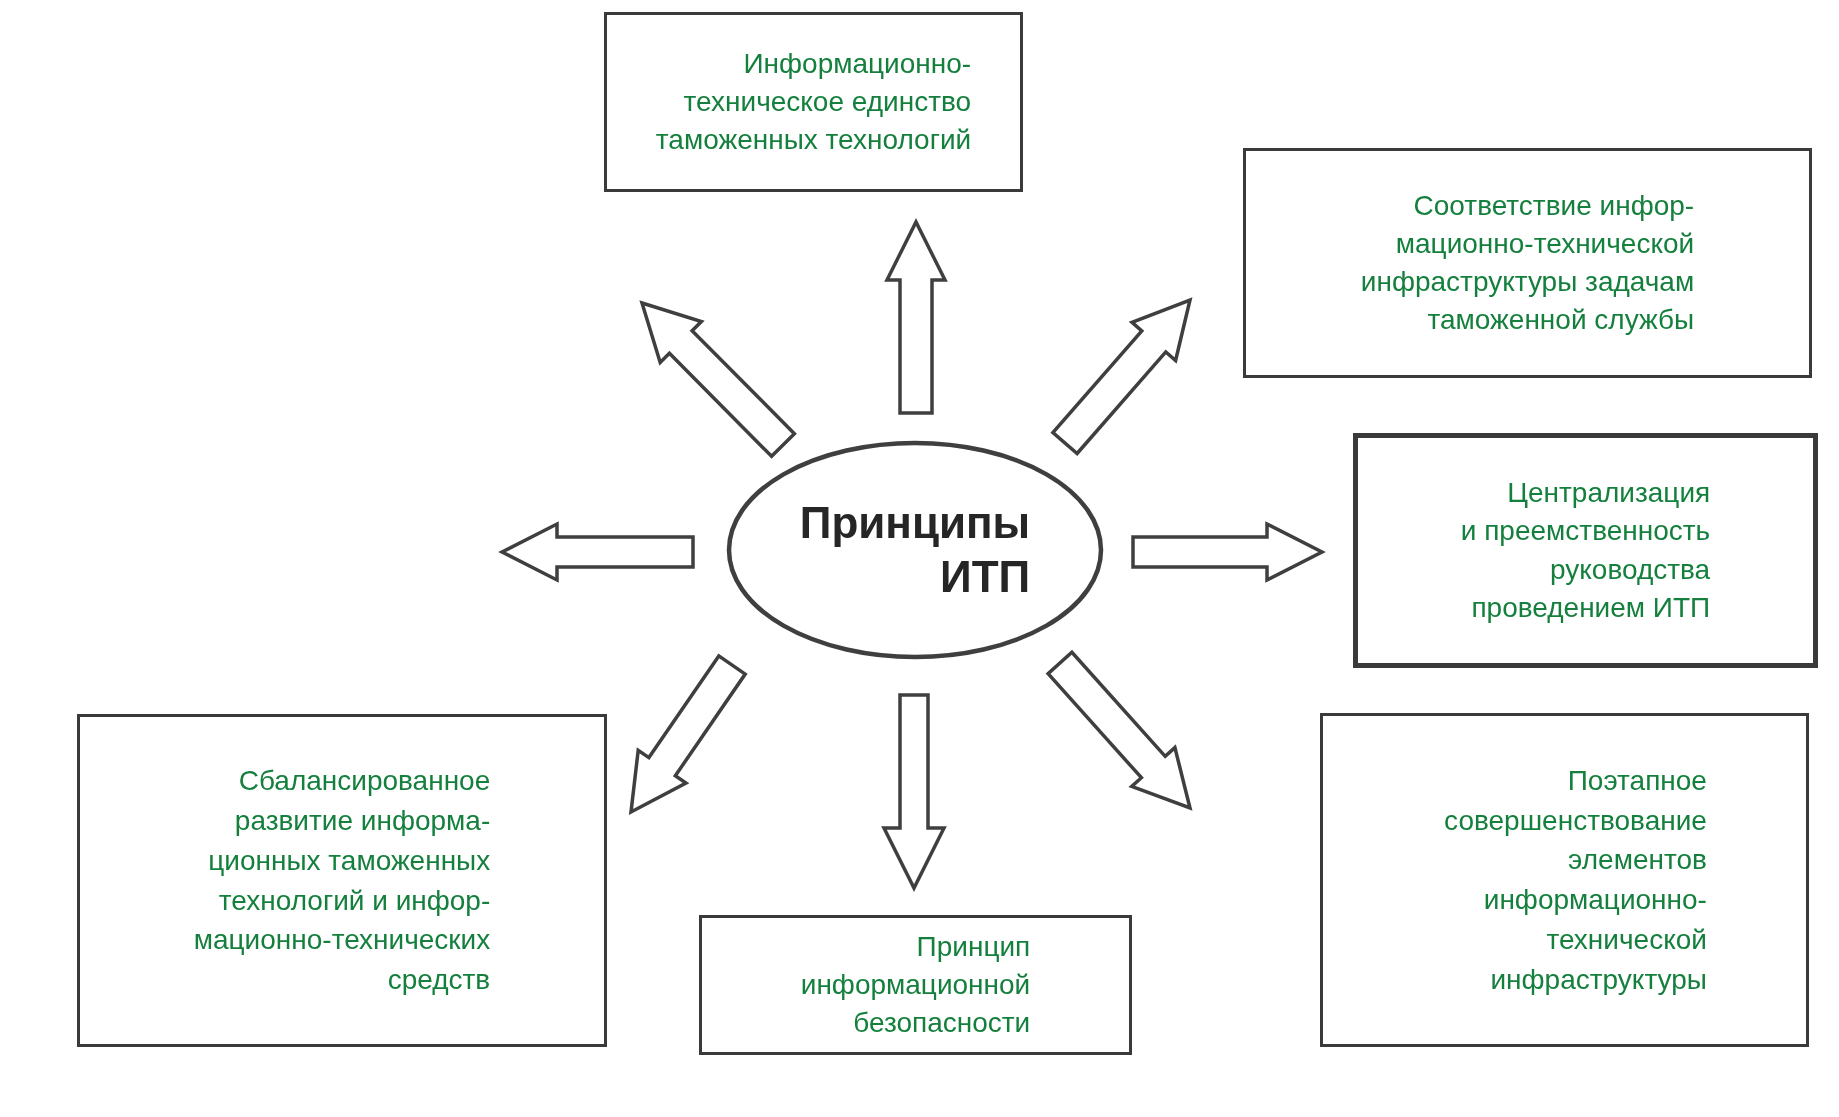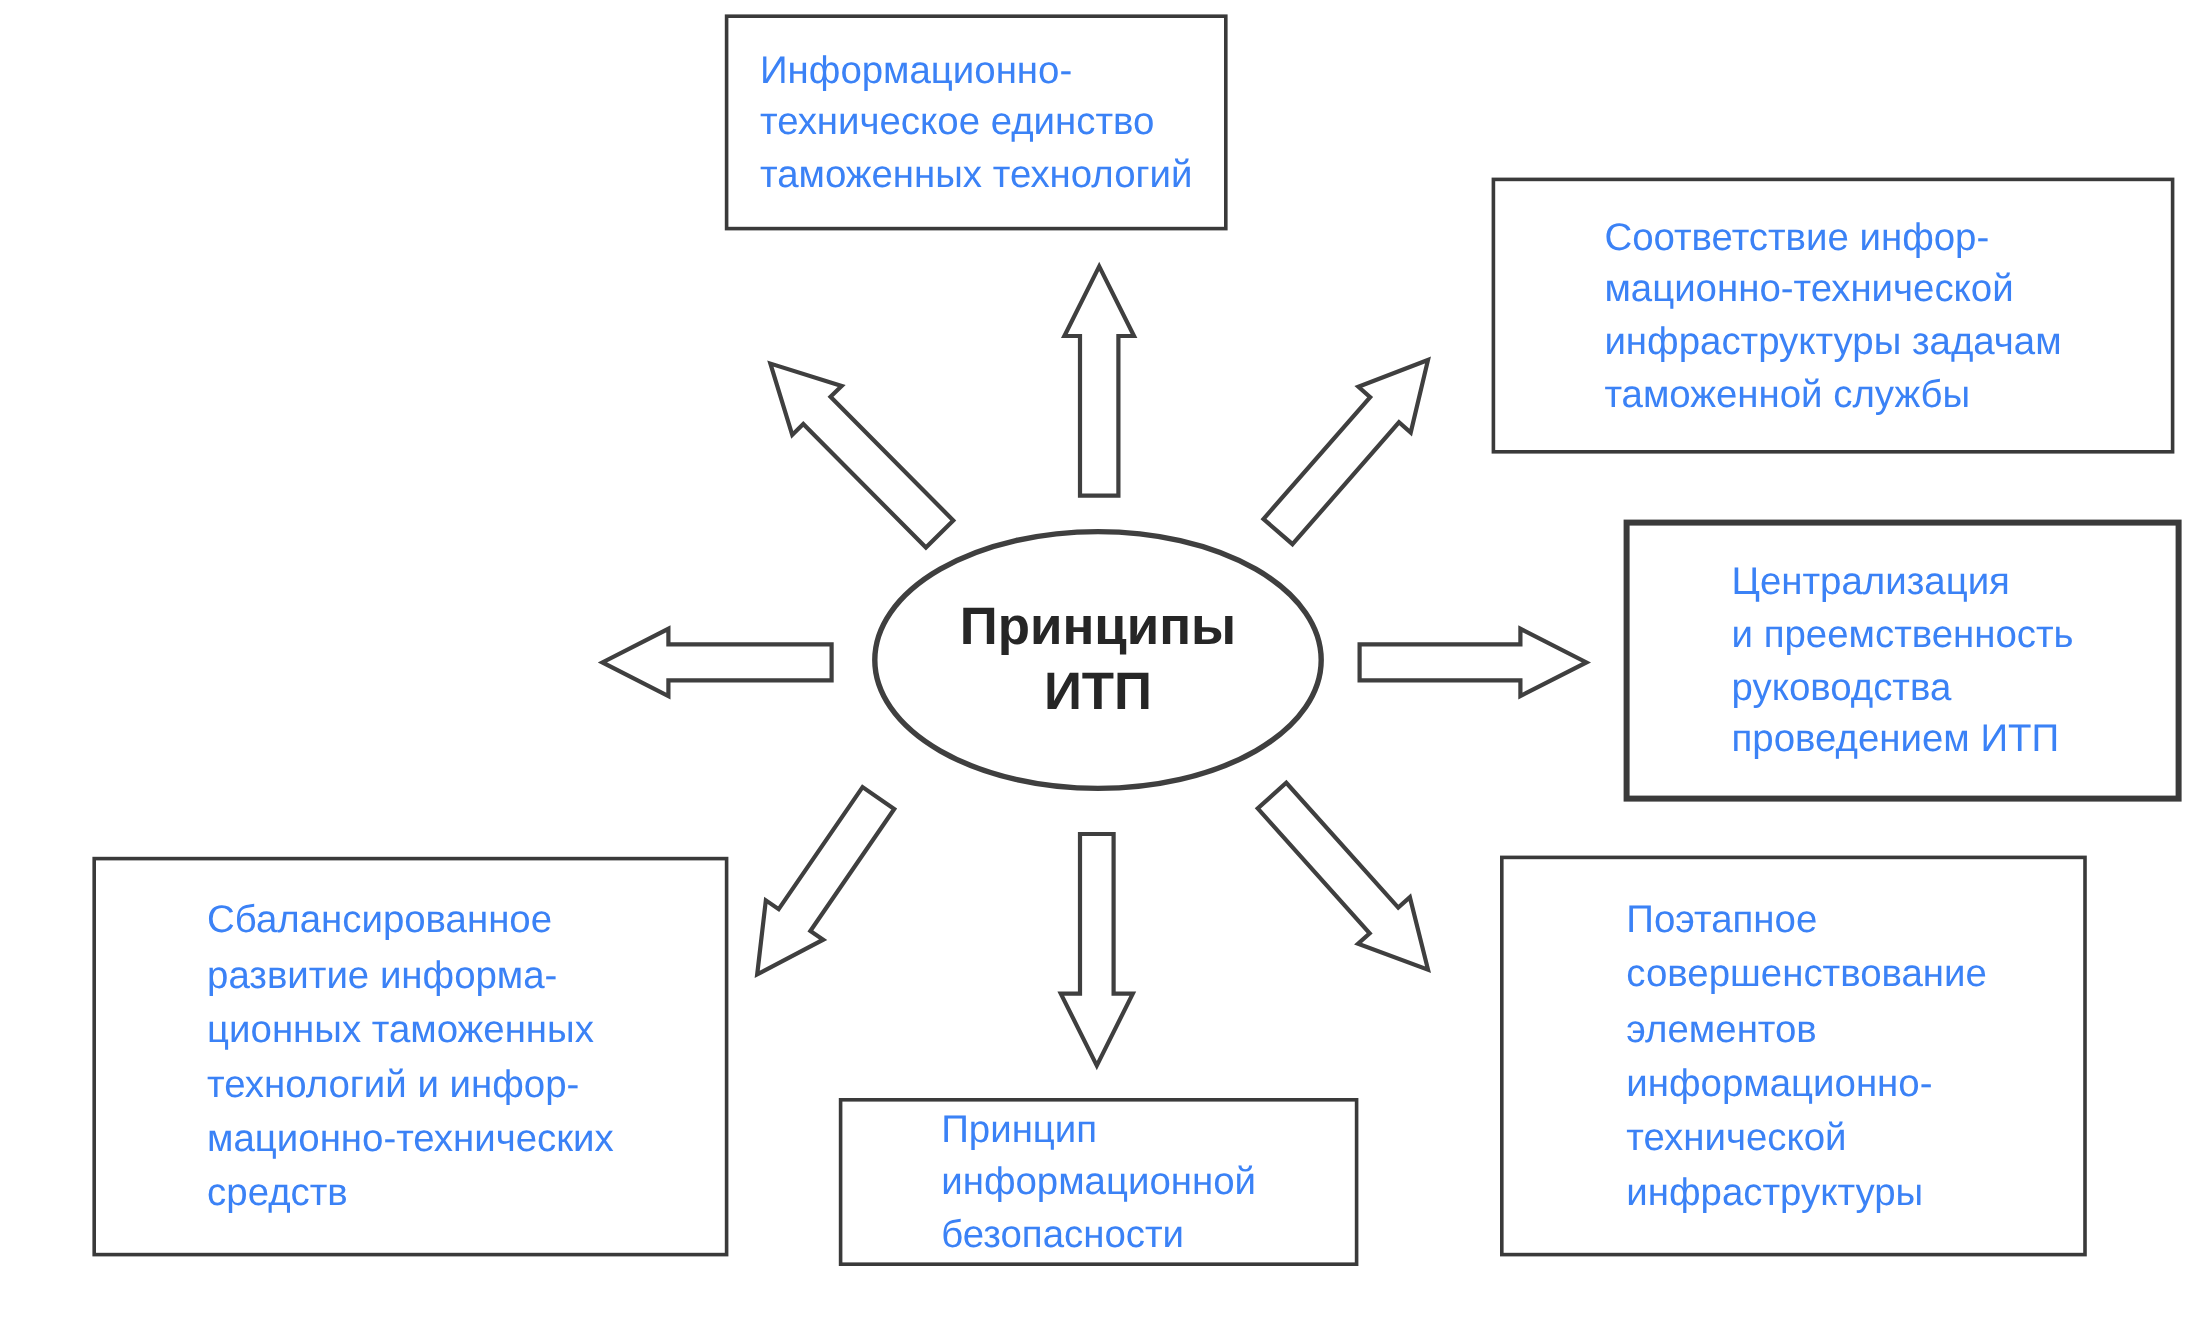--- a/index.html
+++ b/index.html
@@ -27,47 +27,47 @@
     box-sizing: border-box;
     border: 3px solid #3a3a3a;
     background: #ffffff;
     display: flex;
     align-items: center;
     justify-content: center;
     padding: 6px 10px;
   }
   .box-label {
     white-space: pre-line;
-    text-align: left;
-    color: #3b82f6;
-    font-size: 32px;
+    text-align: right;
+    color: #15803d;
+    font-size: 28px;
     line-height: 1.36;
   }
   .b-tc { left: 604px;  top: 12px;  width: 419px; height: 180px; }
   .b-tl { left: 120px;  top: 143px; width: 465px; height: 234px; }
   .b-tr { left: 1243px; top: 148px; width: 569px; height: 230px; }
   .b-ml { left: 10px;   top: 433px; width: 460px; height: 234px; }
   .b-mr { left: 1353px; top: 433px; width: 465px; height: 235px; border-width: 5px; }
   .b-bl { left: 53px;   top: 714px; width: 530px; height: 333px; margin-left: 24px; }
   .b-bc { left: 699px;  top: 915px; width: 433px; height: 140px; }
-  .b-br { left: 1250px; top: 713px; width: 489px; height: 334px; padding-left: 32px; }
+  .b-br { left: 1320px; top: 713px; width: 489px; height: 334px; padding-left: 32px; }
   .b-bl .box-label, .b-br .box-label { line-height: 1.42; }
   .ellipse-label {
     position: absolute;
     left: 728px;
     top: 443px;
     width: 374px;
     height: 214px;
     display: flex;
     align-items: center;
     justify-content: center;
   }
   .ellipse-text {
     white-space: pre-line;
-    text-align: center;
+    text-align: right;
     color: #262626;
     font-size: 44px;
     font-weight: bold;
     line-height: 1.22;
   }
 </style>
 </head>
 <body>
 
 <div class="canvas">

